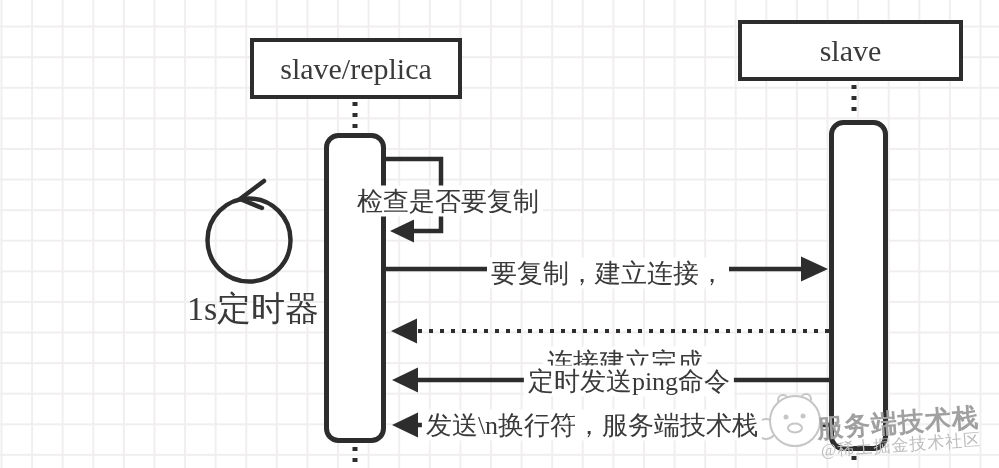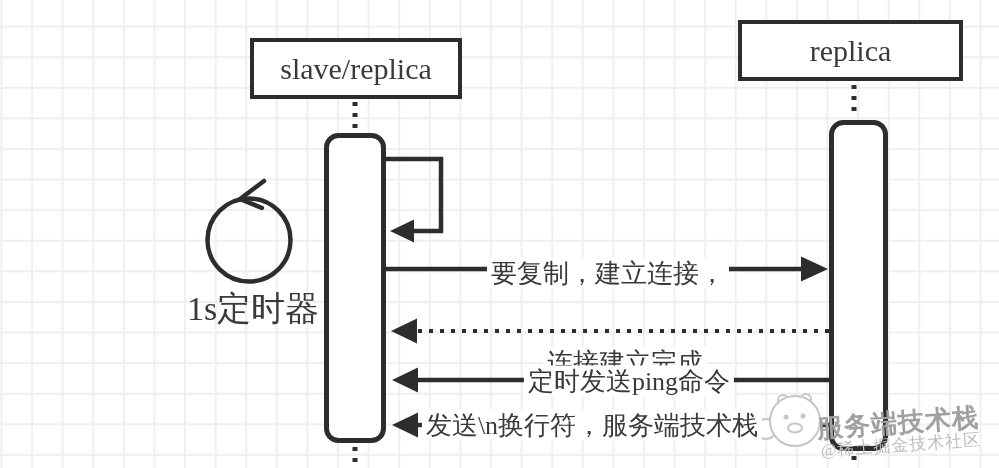--- a/index.html
+++ b/index.html
@@ -55,21 +55,21 @@
 </style>
 </head>
 <body>
 
 <div id="canvas">
 
   <div id="slave-box" class="actor-box">
     <span>slave/replica</span>
   </div>
   <div id="master-box" class="actor-box">
-    <span>replica</span>
+    <span>slave</span>
   </div>
 
   <svg class="layer" width="999" height="468" viewBox="0 0 999 468">
 
     <path d="M355 102 V 130" stroke="#2d2d2d" stroke-width="5" stroke-dasharray="4 7" fill="none"></path>
     <path d="M355 447 V 468" stroke="#2d2d2d" stroke-width="5" stroke-dasharray="4 7" fill="none"></path>
     <path d="M854 85 V 118" stroke="#2d2d2d" stroke-width="5" stroke-dasharray="4 7" fill="none"></path>
     <path d="M854 456 V 466" stroke="#2d2d2d" stroke-width="5" stroke-dasharray="4 7" fill="none"></path>
 
     <rect x="326.5" y="135.5" width="57" height="305" rx="12" fill="#ffffff" stroke="#2d2d2d" stroke-width="5"></rect>
@@ -101,20 +101,21 @@
       <circle cx="806" cy="399" r="5" fill="#ffffff" stroke="#c6c6c6" stroke-width="2"></circle>
       <circle cx="783" cy="400" r="1.5" fill="#c6c6c6"></circle>
       <circle cx="806" cy="399" r="1.5" fill="#c6c6c6"></circle>
       <circle cx="795" cy="421" r="25" fill="#ffffff" stroke="#c6c6c6" stroke-width="2"></circle>
       <circle cx="786" cy="417" r="2.5" fill="#c6c6c6"></circle>
       <circle cx="803" cy="416" r="2.5" fill="#c6c6c6"></circle>
       <ellipse cx="795" cy="428" rx="7" ry="4.5" fill="#ffffff" stroke="#c6c6c6" stroke-width="2"></ellipse>
     </g>
   </svg>
 
+  <div class="lbl on-line" style="left:448px;top:201px;">检查是否要复制</div>
 
   <div class="lbl on-line" style="left:608px;top:273px;">
     <div>要复制，建立连接，</div>
   </div>
 
   <div class="lbl on-line" style="left:625px;top:331px;margin-top:31px;">连接建立完成</div>
 
   <div class="lbl on-line" style="left:629px;top:381px;">定时发送ping命令</div>
 
   <div class="lbl on-line" style="left:592px;top:425px;">发送\n换行符，服务端技术栈</div>

